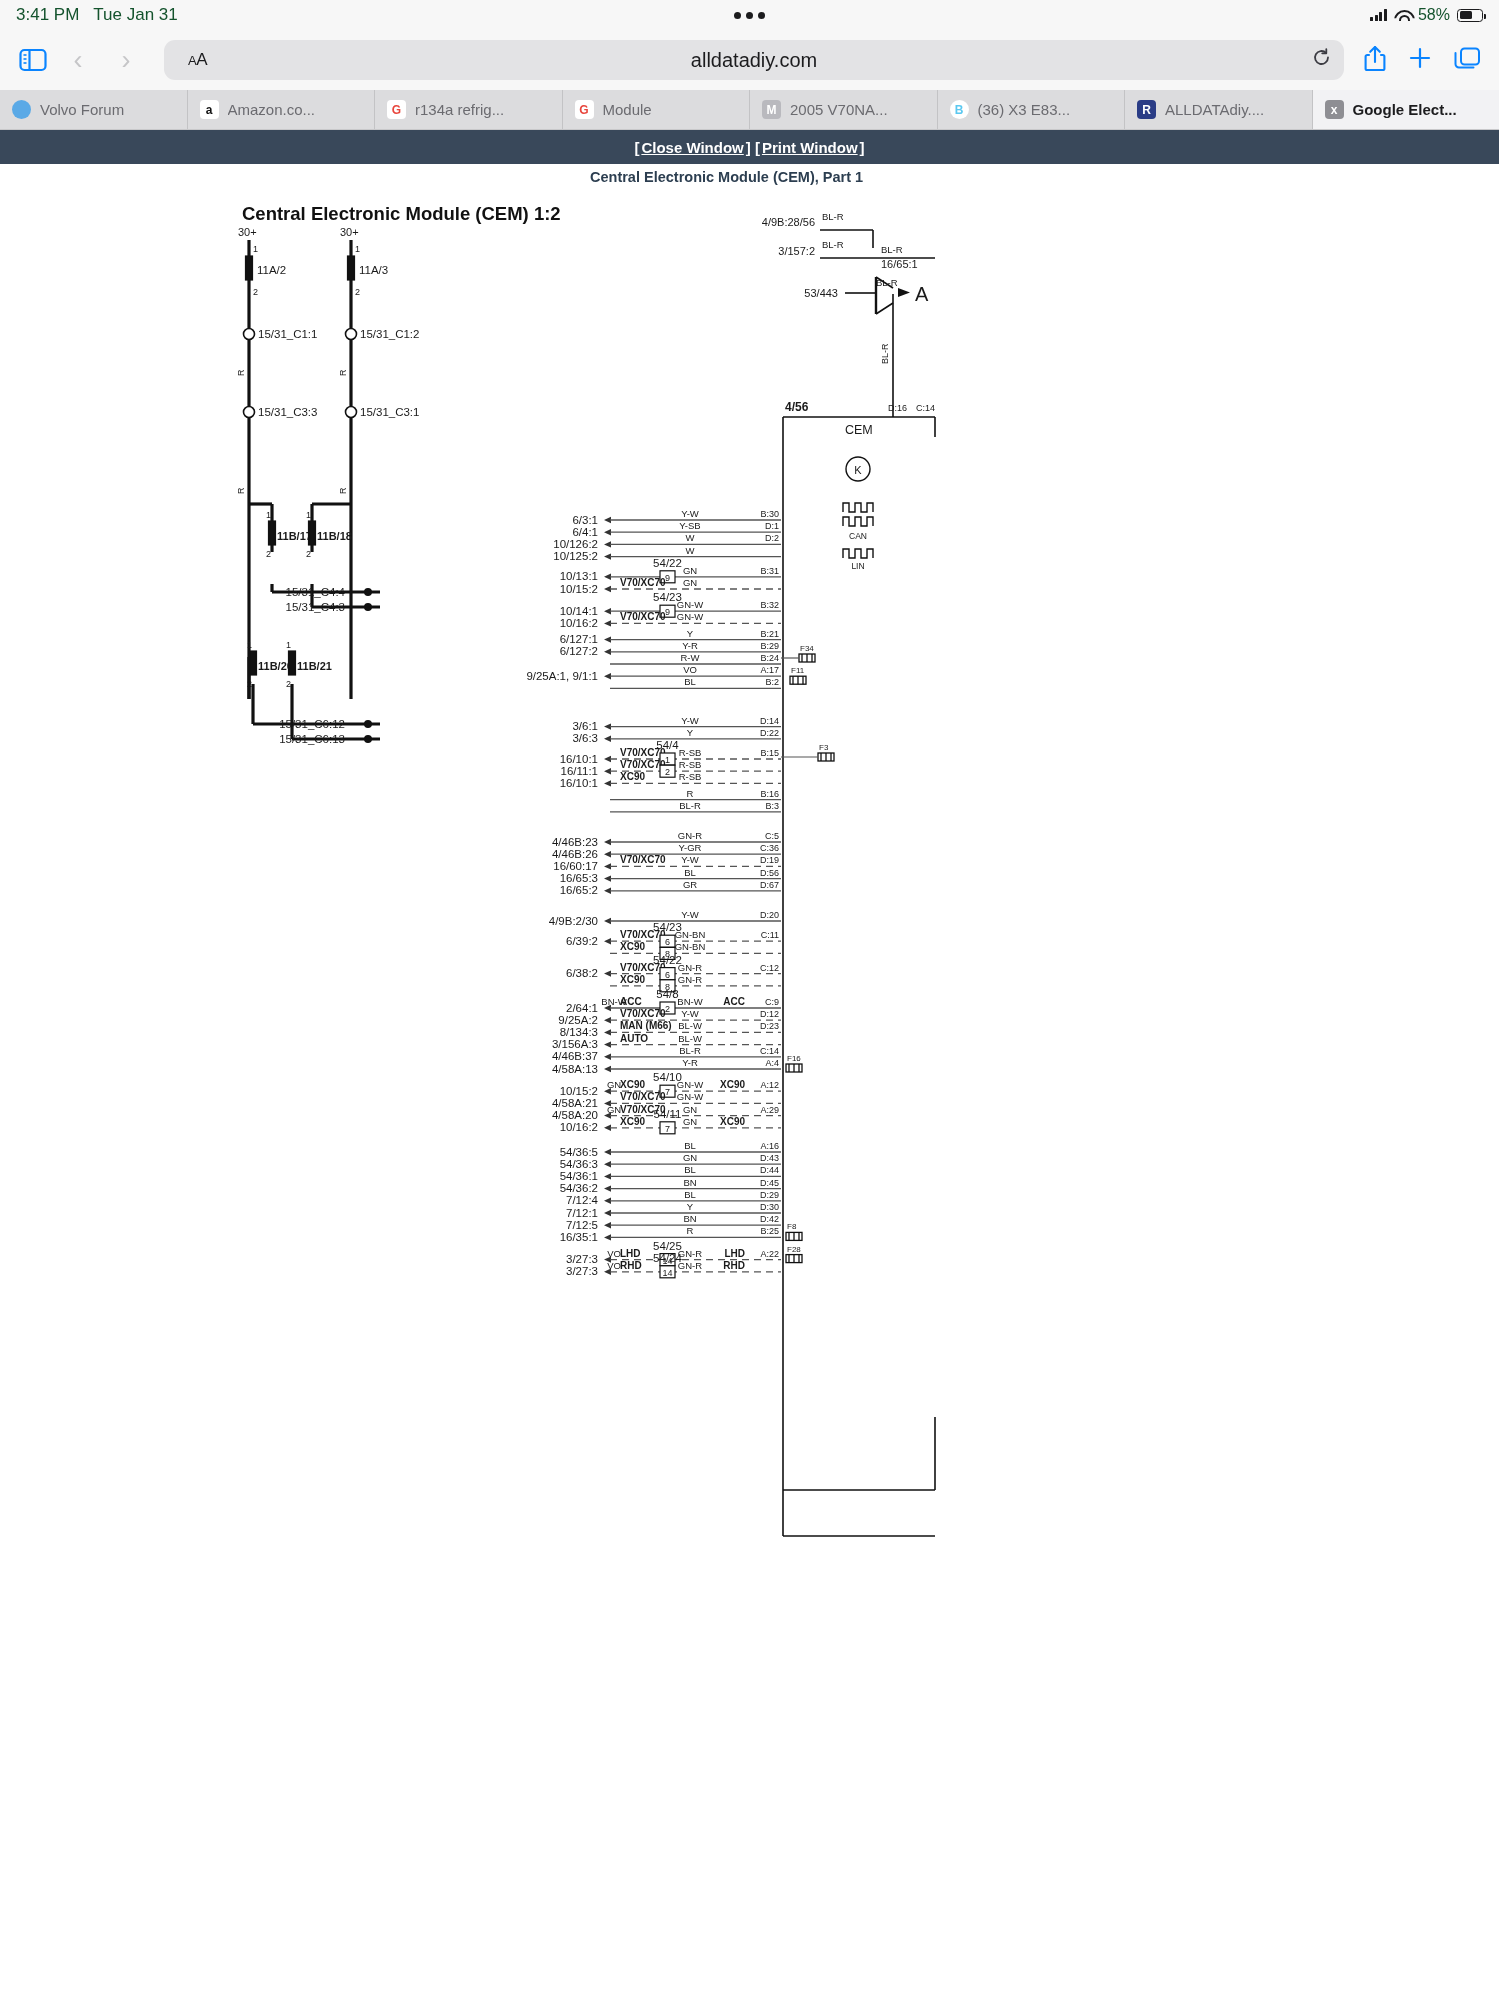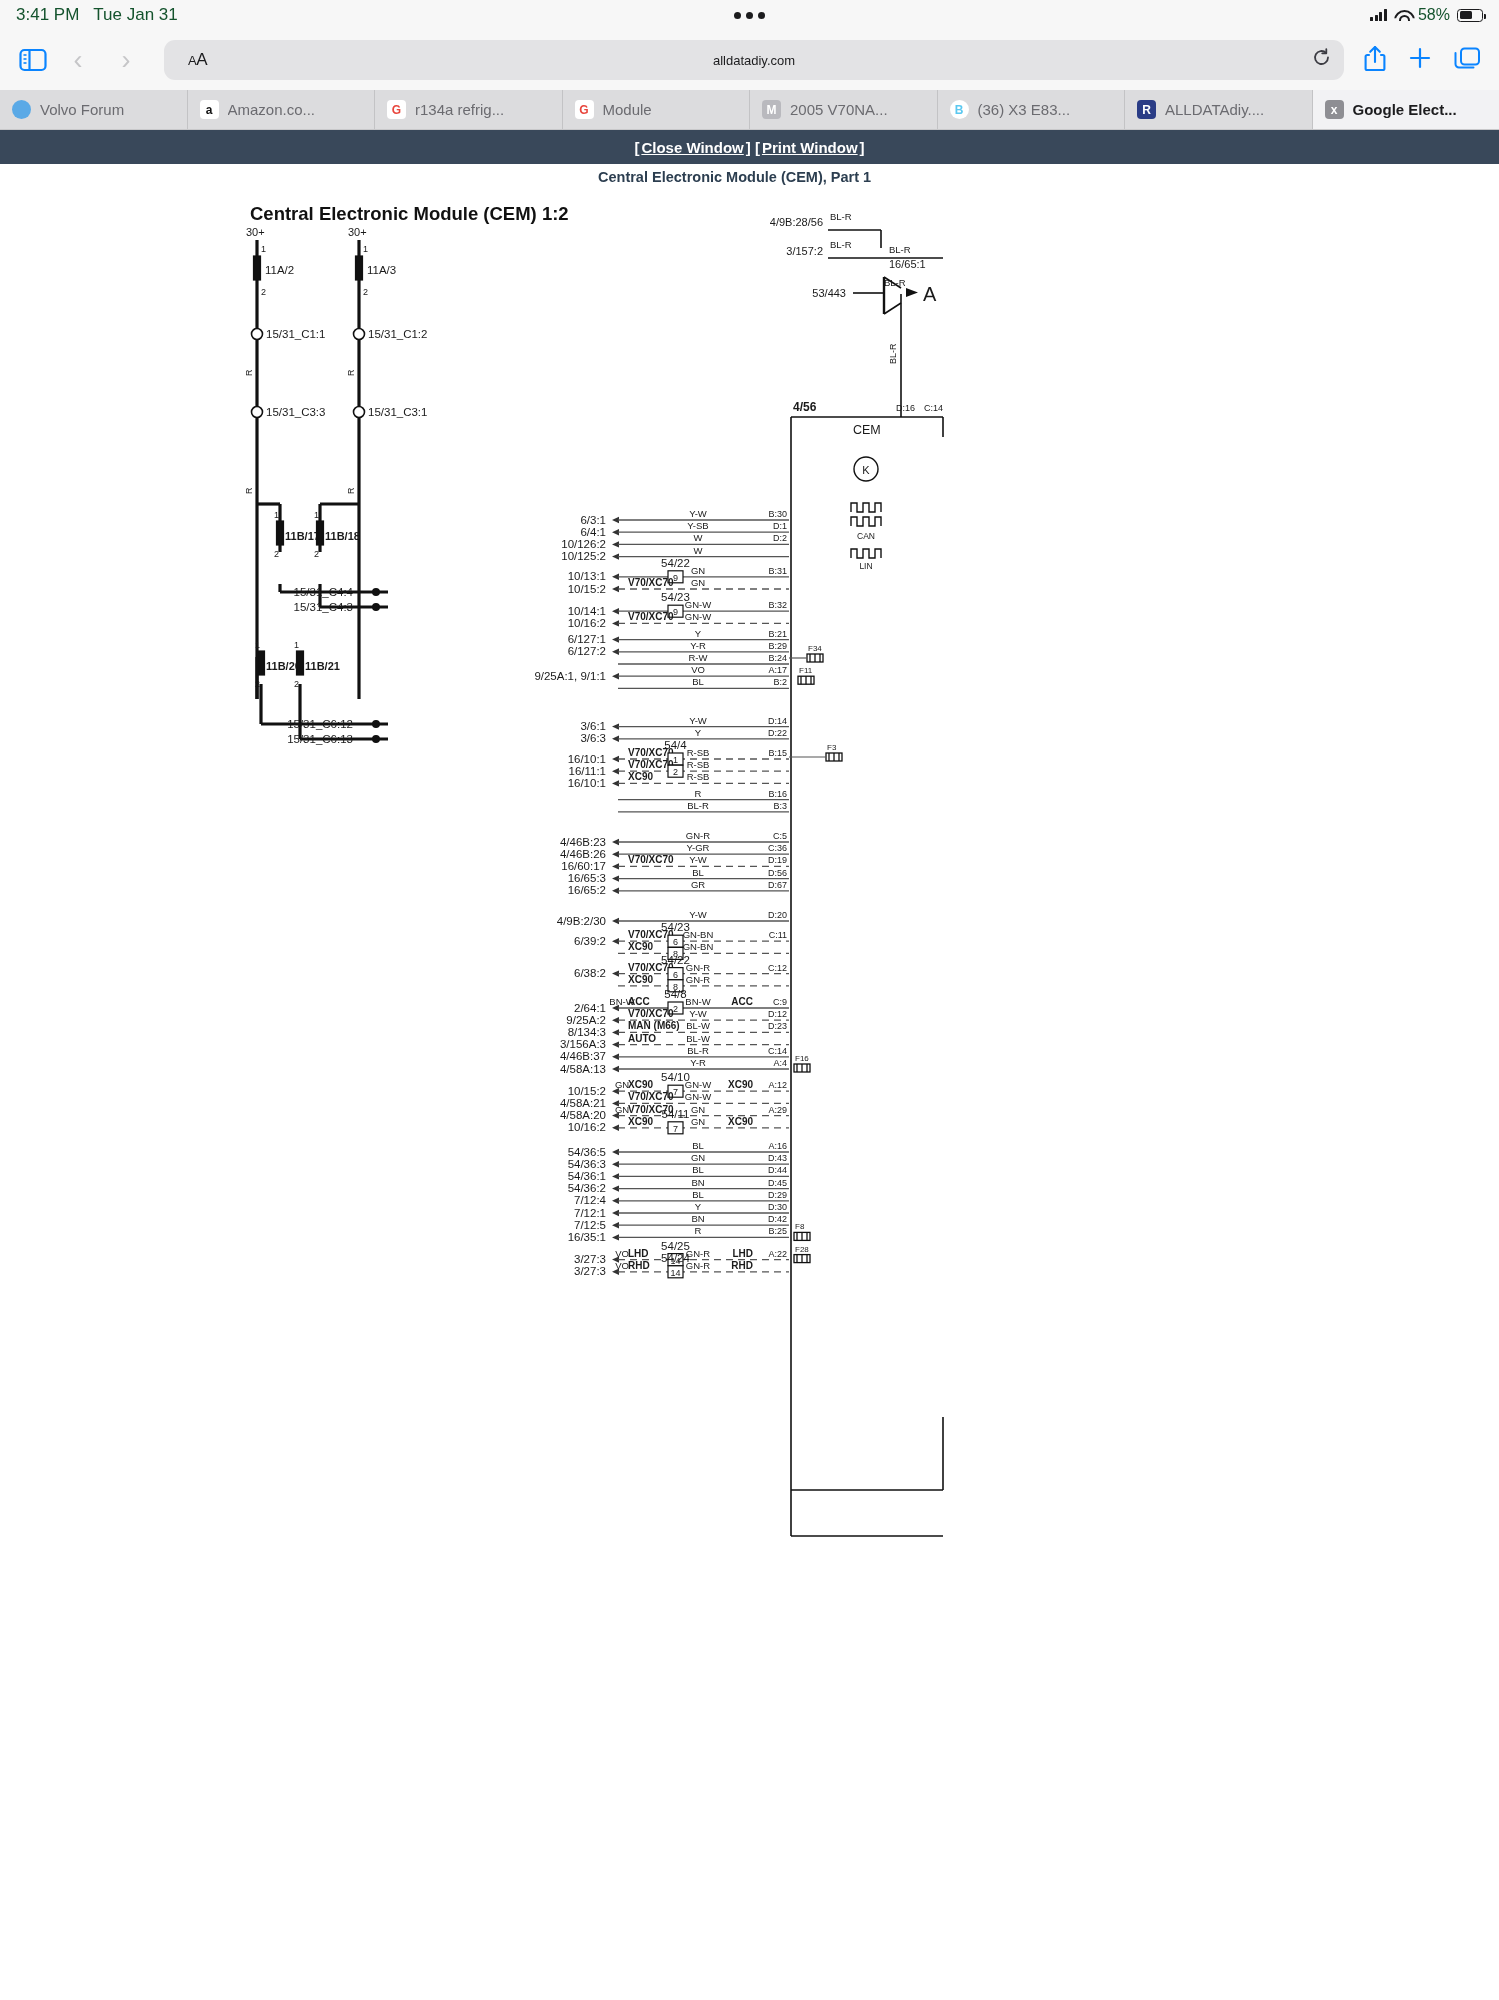--- a/index.html
+++ b/index.html
@@ -62,21 +62,21 @@
   .nav-arrow { color: #c6c6c8; font-size: 27px; width: 36px; text-align:center; font-weight: 300;}
   .urlbar {
     flex: 1; height: 40px; background: #e3e3e5; border-radius: 11px;
     display: flex; align-items: center; position: relative; padding: 0 14px;
     margin: 0 8px;
   }
   .aa { font-size: 17px; color:#1c1c1e; letter-spacing:-0.4px;margin-left:10px;}
   .aa .small { font-size: 13px; }
   .url-text {
     position: absolute; left:0; right:0; text-align:center;
-    font-size: 13px; color:#1c1c1e;
+    font-size: 20px; color:#1c1c1e;
   }
   .reload { position: absolute; right: 12px; color:#3c3c43; font-size: 19px; }
   .tb-right { display:flex; align-items:center; gap: 22px; color:#0a84ff; }
 
   
   .tabstrip {
     height: 40px; background: #dcdcde; display: flex; align-items: stretch;
     border-bottom: 1px solid #c8c8ca;
   }
   .tab {
@@ -101,21 +101,21 @@
     color: #ffffff; font-size: 15px; font-weight: 700;
     font-family: "Liberation Sans", sans-serif;
   }
   .pagebar a { color:#fff; text-decoration: underline; text-align: center; }
   .pagebar span.b { padding: 0 2px; }
 
   .page {
     background: #ffffff; height: 1835px; position: relative; overflow: hidden;
   }
 
-  .diagram { position: absolute; left: 8px; top: 0; width: 1229px; height: 1560px; }
+  .diagram { position: absolute; left: 0; top: 0; width: 1229px; height: 1560px; }
   .diagram svg { display: block; }
 </style>
 </head>
 <body>
 
 <div class="statusbar">
   <div class="sb-left">
     <span>3:41 PM</span>
     <span>Tue Jan 31</span>
   </div>

